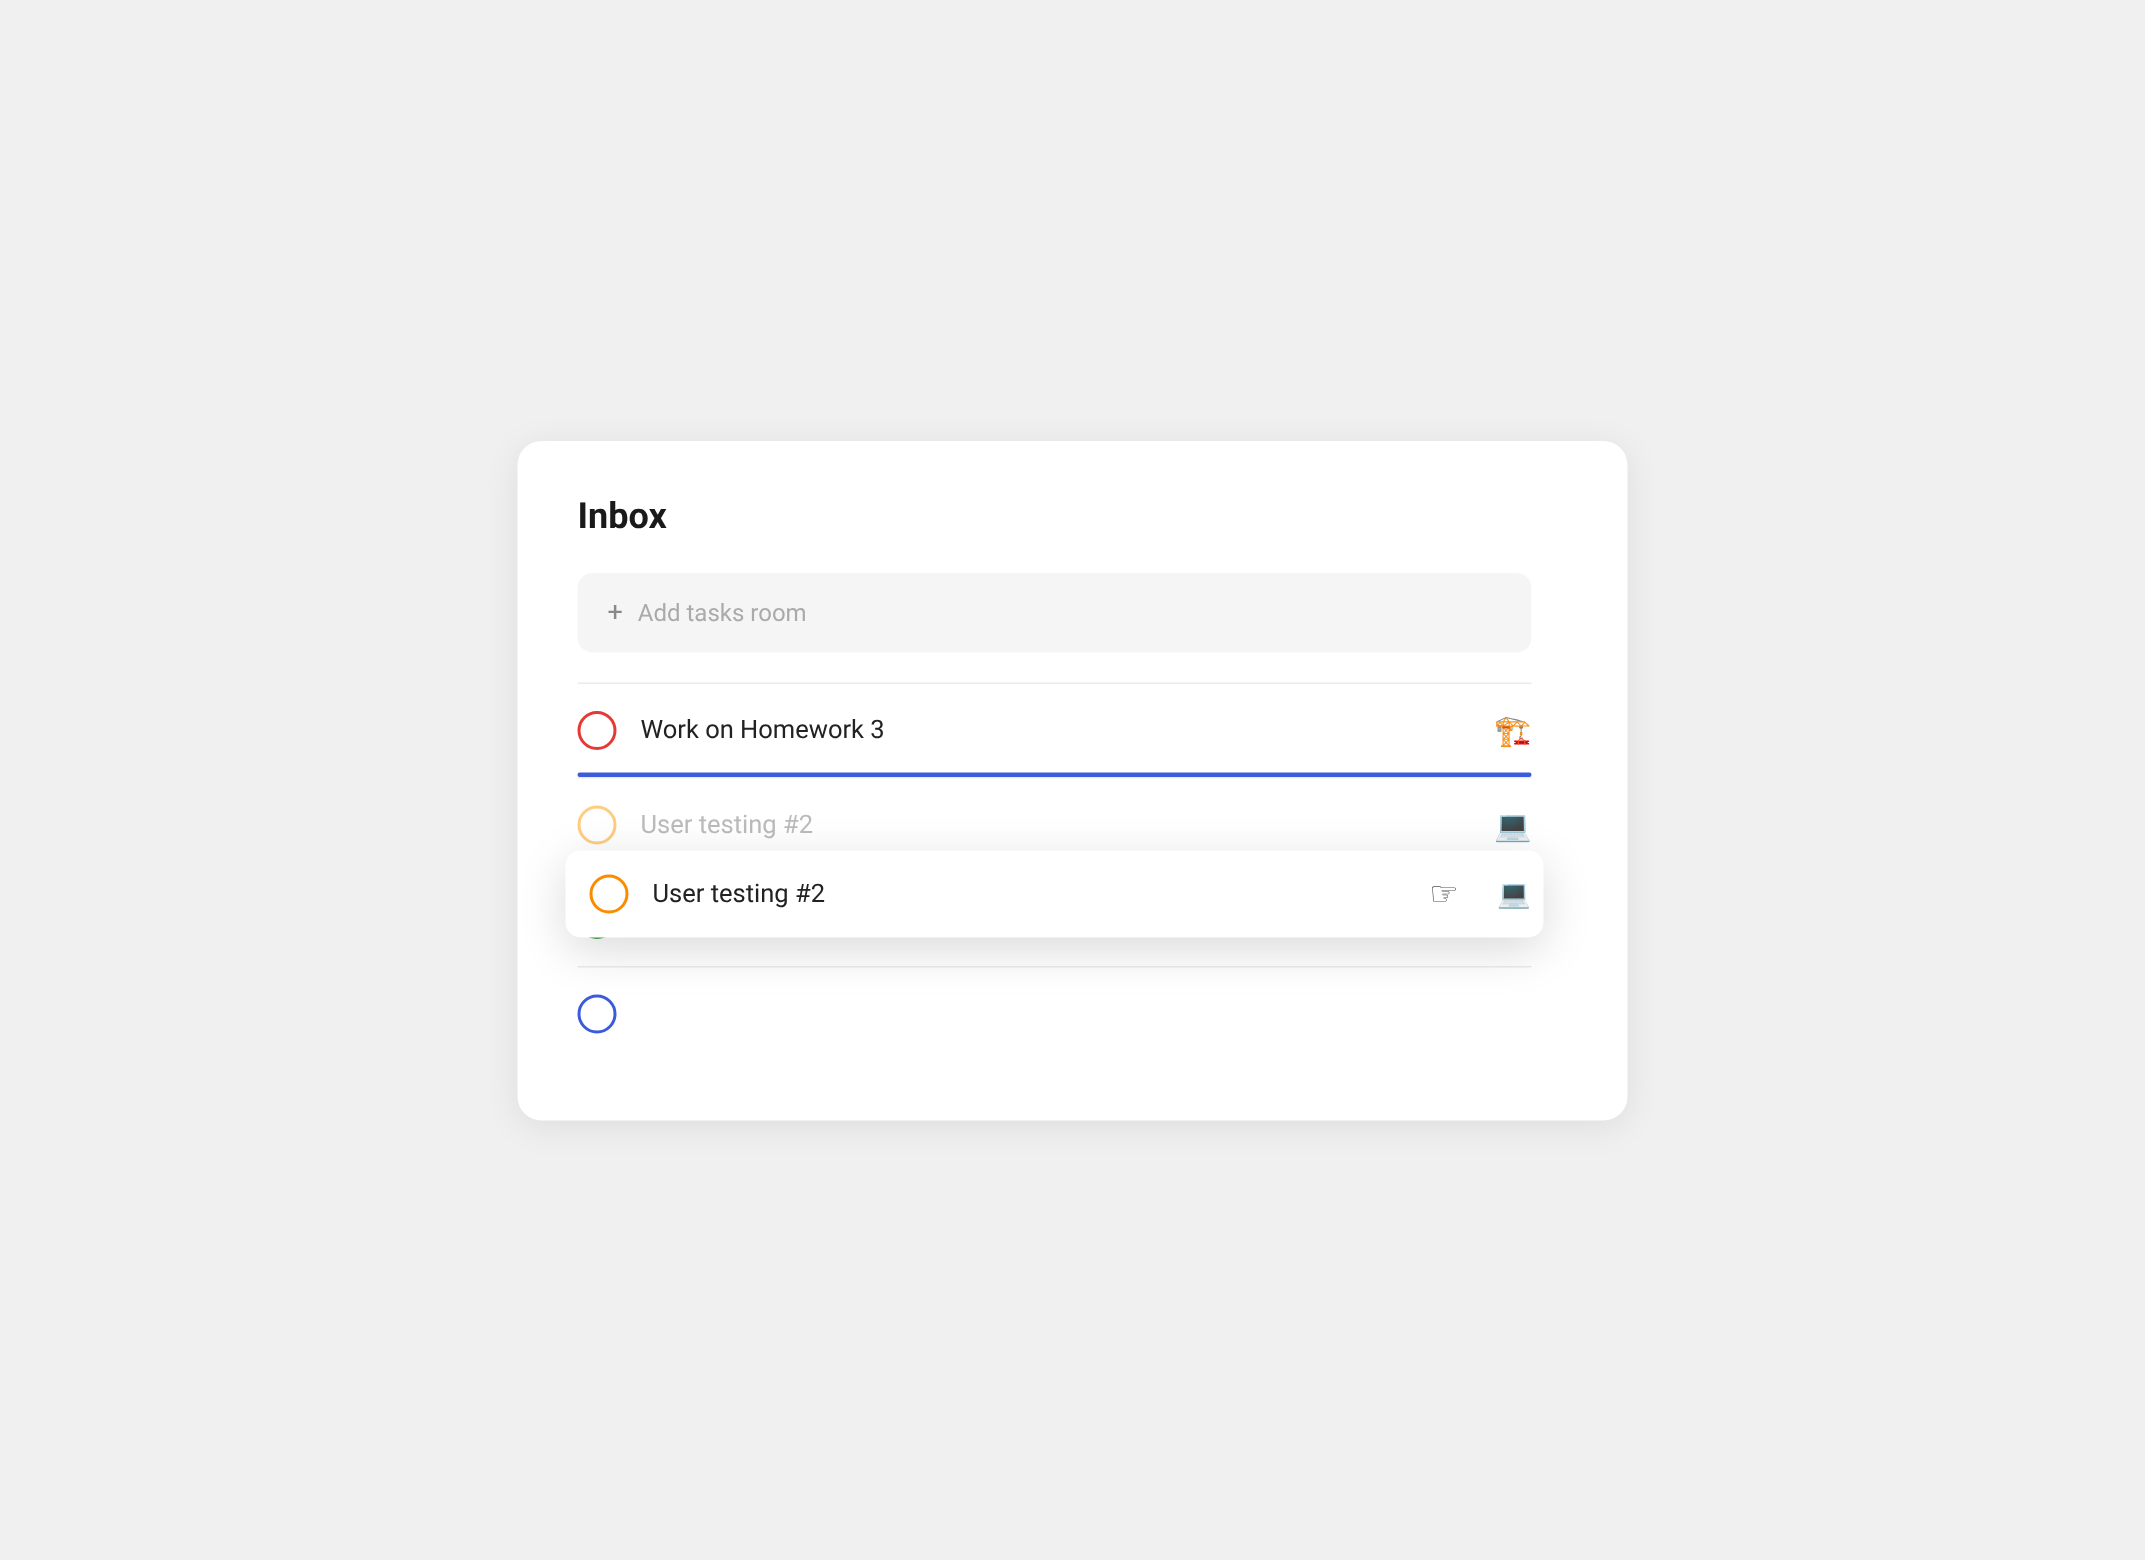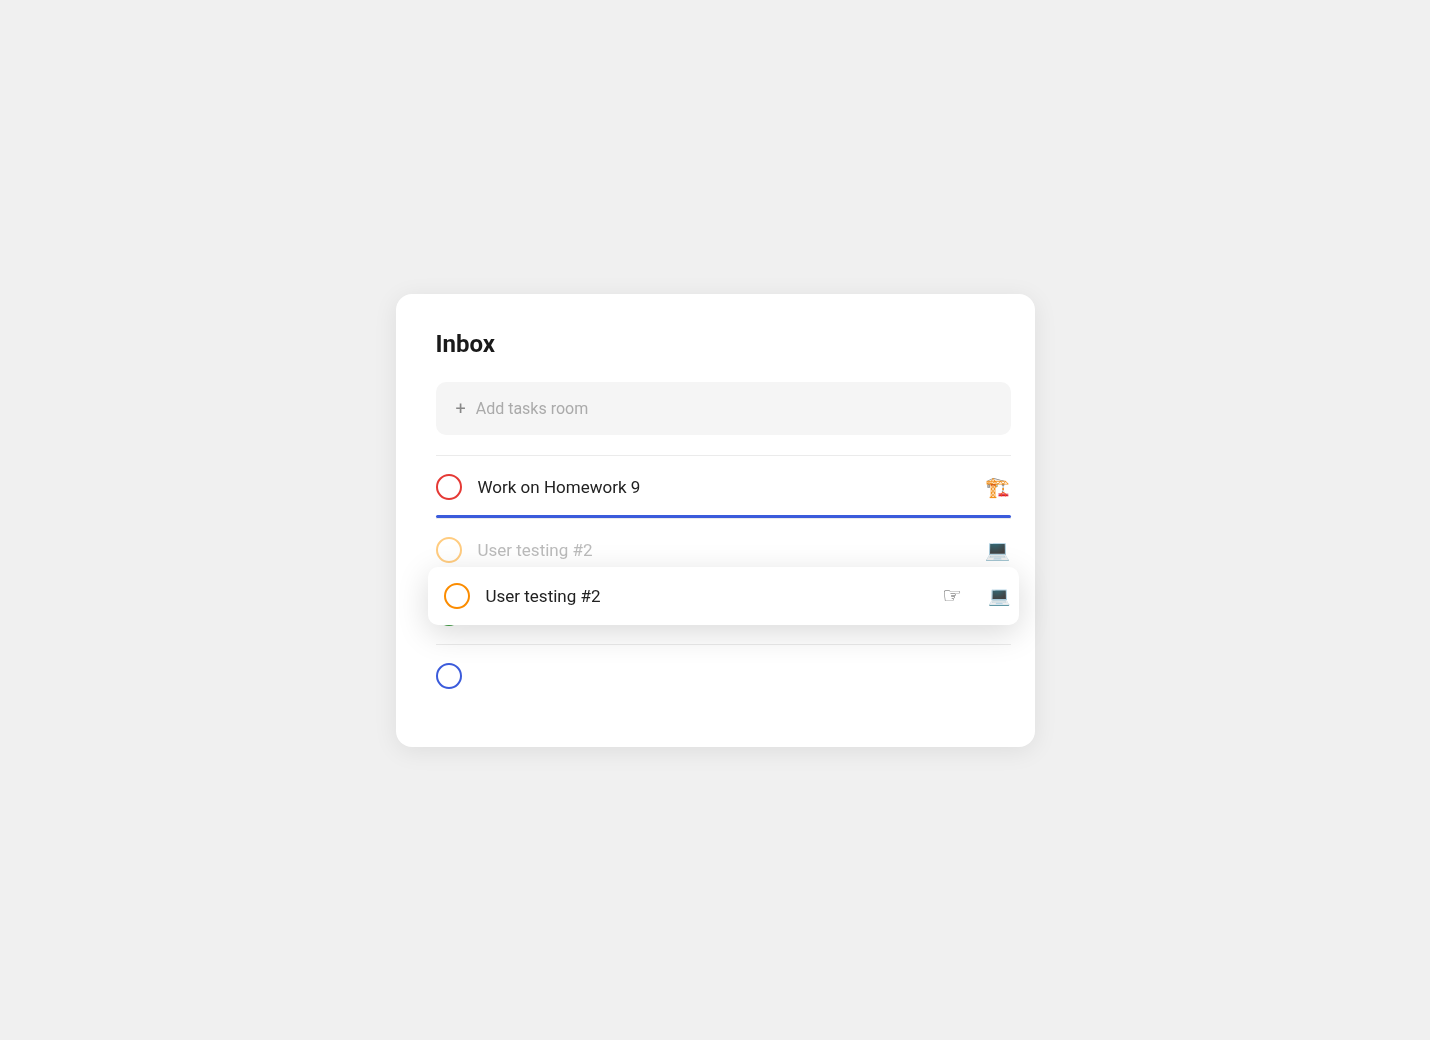--- a/index.html
+++ b/index.html
@@ -15,22 +15,22 @@
       display: flex;
       align-items: center;
       justify-content: center;
       font-family: -apple-system, BlinkMacSystemFont, 'Segoe UI', Roboto, sans-serif;
     }
 
     .card {
       background: #ffffff;
       border-radius: 16px;
       box-shadow: 0 4px 24px rgba(0,0,0,0.08);
-      width: 639px;
-      padding: 36px 24px 40px 40px;
+      width: 740px;
+      padding: 36px 64px 40px 40px;
       position: relative;
     }
 
     .card-title {
       font-size: 24px;
       font-weight: 700;
       color: #1a1a1a;
       margin-bottom: 24px;
     }
 
@@ -166,21 +166,21 @@
 
   <div class="add-task-bar">
     <span class="plus-icon">+</span>
     <span class="add-label">Add tasks room</span>
   </div>
 
   <div class="task-list">
 
     <div class="task-item drag-target-row">
       <div class="task-circle circle-red"></div>
-      <span class="task-label">Work on Homework 9</span>
+      <span class="task-label">Work on Homework 3</span>
       <span class="task-icon">🏗️</span>
     </div>
 
     <div class="drag-ghost">
       <div class="task-circle circle-orange"></div>
       <span class="task-label">User testing #2</span>
       <span class="drag-cursor">☞</span>
       <span class="task-icon">💻</span>
     </div>
 

